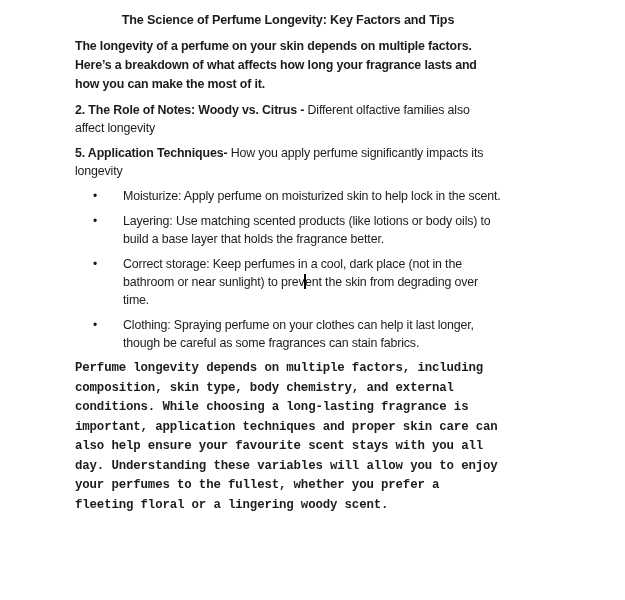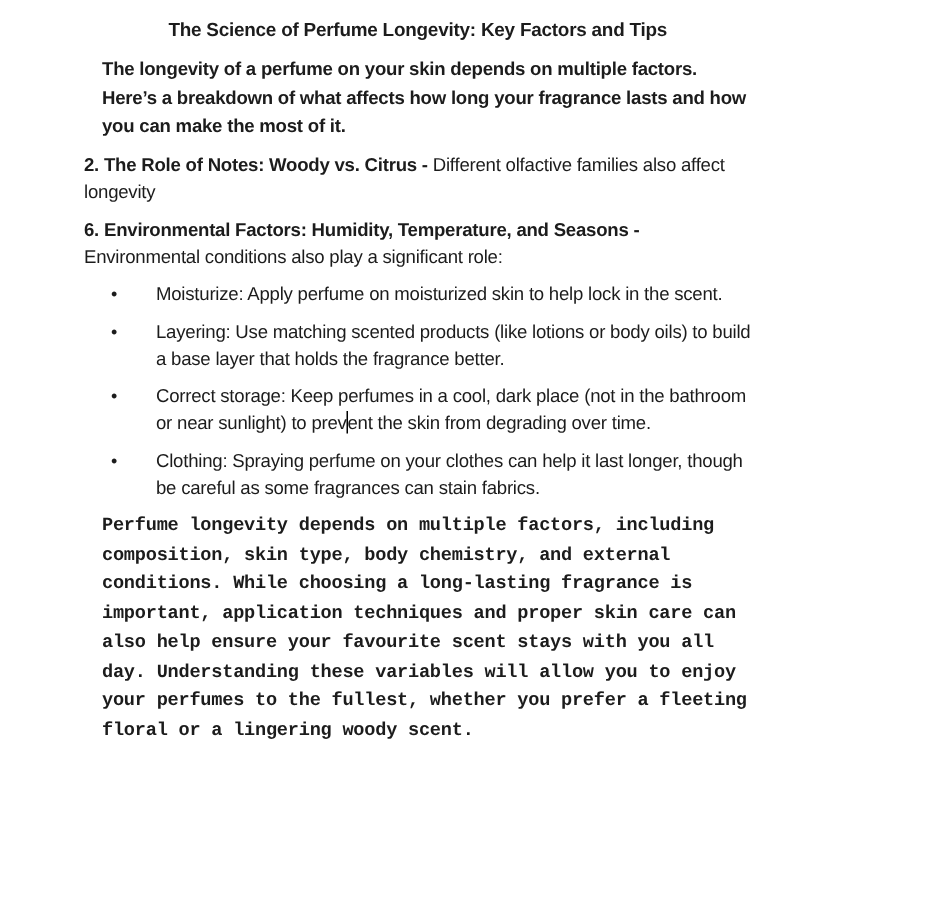--- a/index.html
+++ b/index.html
@@ -8,37 +8,36 @@
     height: 600px;
     background: #ffffff;
     color: #1c1c1c;
     font-family: "Liberation Sans", "DejaVu Sans", sans-serif;
     overflow: hidden;
   }
   .doc {
     box-sizing: border-box;
     width: 549px;
     height: 600px;
-    padding: 11px 48px 0 56px;
+    padding: 11px 48px 0 75px;
     font-size: 12.4px;
     line-height: 18px;
     letter-spacing: -0.15px;
   }
   .title {
     font-size: 12.6px;
     font-weight: bold;
     text-align: center;
     line-height: 19px;
     margin: 0 0 7px 0;
   }
   .para { margin: 0 0 7px 0; }
   .bold-para {
     font-weight: bold;
     line-height: 19px;
-    margin-left: 12px;
   }
   .section-heading { font-weight: bold; }
   .tips-list {
     list-style: none;
     margin: 0;
     padding: 0;
   }
   .tip {
     display: flex;
     margin: 0 0 7px 0;
@@ -71,22 +70,22 @@
 
   <h1 class="title">The Science of Perfume Longevity: Key Factors and Tips</h1>
 
   <p class="para bold-para">The longevity of a perfume on your skin depends on multiple factors. Here’s a breakdown of what affects how long your fragrance lasts and how you can make the most of it.</p>
 
 
   <p class="para"><span class="section-heading">2. The Role of Notes: Woody vs. Citrus -</span><span> Different olfactive families also affect longevity</span></p>
 
 
 
+  <p class="para"><span class="section-heading">5. Application Techniques-</span><span> How you apply perfume significantly impacts its longevity</span></p>
 
-  <p class="para"><span class="section-heading">6. Environmental Factors: Humidity, Temperature, and Seasons -</span><span> Environmental conditions also play a significant role:</span></p>
 
 
   <ul class="tips-list">
     <li class="tip">
       <span class="bullet">•</span>
       <span class="tip-text">Moisturize: Apply perfume on moisturized skin to help lock in the scent.</span>
     </li>
     <li class="tip">
       <span class="bullet">•</span>
       <span class="tip-text">Layering: Use matching scented products (like lotions or body oils) to build a base layer that holds the fragrance better.</span>

